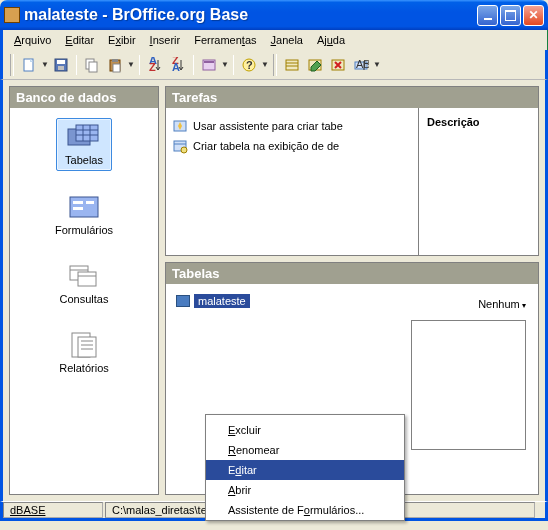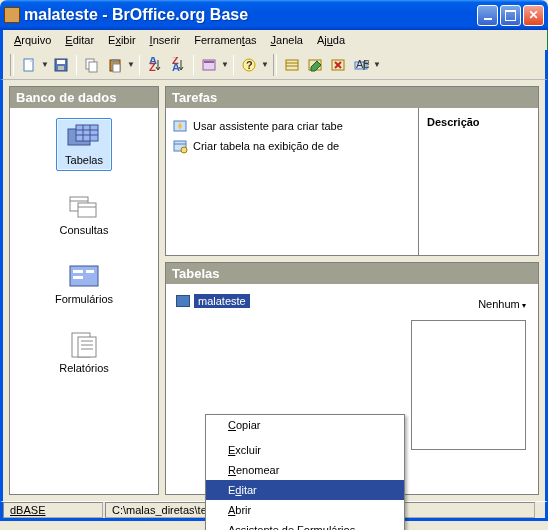--- a/index.html
+++ b/index.html
@@ -193,38 +193,38 @@
               <line x1="10" y1="12" x2="32" y2="12" stroke="#3a5590"></line>
               <line x1="17" y1="2" x2="17" y2="18" stroke="#3a5590"></line>
               <line x1="24" y1="2" x2="24" y2="18" stroke="#3a5590"></line>
             </svg>
           </div>
         <span>Tabelas</span>
       </div>
       <div class="db-item">
         <div class="db-icon">
             <svg width="36" height="28" viewBox="0 0 36 28">
+              <rect x="4" y="4" width="28" height="20" fill="#9ab5f0" stroke="#3a5590"></rect>
+              <rect x="7" y="8" width="10" height="3" fill="#fff"></rect>
+              <rect x="7" y="14" width="10" height="3" fill="#fff"></rect>
+              <rect x="20" y="8" width="8" height="3" fill="#fff"></rect>
+            </svg>
+          </div>
+        <span>Formulários</span>
+      </div>
+      <div class="db-item">
+        <div class="db-icon">
+            <svg width="36" height="28" viewBox="0 0 36 28">
               <rect x="4" y="4" width="18" height="14" fill="#fff" stroke="#888"></rect>
               <rect x="12" y="10" width="18" height="14" fill="#fff" stroke="#888"></rect>
               <line x1="4" y1="8" x2="22" y2="8" stroke="#888"></line>
               <line x1="12" y1="14" x2="30" y2="14" stroke="#888"></line>
             </svg>
           </div>
         <span>Consultas</span>
-      </div>
-      <div class="db-item">
-        <div class="db-icon">
-            <svg width="36" height="28" viewBox="0 0 36 28">
-              <rect x="4" y="4" width="28" height="20" fill="#9ab5f0" stroke="#3a5590"></rect>
-              <rect x="7" y="8" width="10" height="3" fill="#fff"></rect>
-              <rect x="7" y="14" width="10" height="3" fill="#fff"></rect>
-              <rect x="20" y="8" width="8" height="3" fill="#fff"></rect>
-            </svg>
-          </div>
-        <span>Formulários</span>
       </div>
       <div class="db-item">
         <div class="db-icon">
             <svg width="36" height="28" viewBox="0 0 36 28">
               <rect x="6" y="2" width="18" height="24" fill="#fff" stroke="#888"></rect>
               <rect x="12" y="6" width="18" height="20" fill="#fff" stroke="#888"></rect>
               <line x1="15" y1="10" x2="27" y2="10" stroke="#888"></line>
               <line x1="15" y1="14" x2="27" y2="14" stroke="#888"></line>
               <line x1="15" y1="18" x2="27" y2="18" stroke="#888"></line>
             </svg>
@@ -268,21 +268,20 @@
           <div class="ticon"></div>
           <span class="table-label">malateste</span>
         </div>
         <div class="none-label">Nenhum</div>
         <div class="preview-box"></div>
       </div>
     </div>
   </div>
 
   <div class="context-menu">
-    <div class="cm-item"><u>C</u>opiar</div>
     <div class="cm-sep"></div>
     <div class="cm-item"><u>E</u>xcluir</div>
     <div class="cm-item"><u>R</u>enomear</div>
     <div class="cm-item highlight">E<u>d</u>itar</div>
     <div class="cm-item"><u>A</u>brir</div>
     <div class="cm-item">Assistente de F<u>o</u>rmulários...</div>
 
   </div>
 </div>
 

